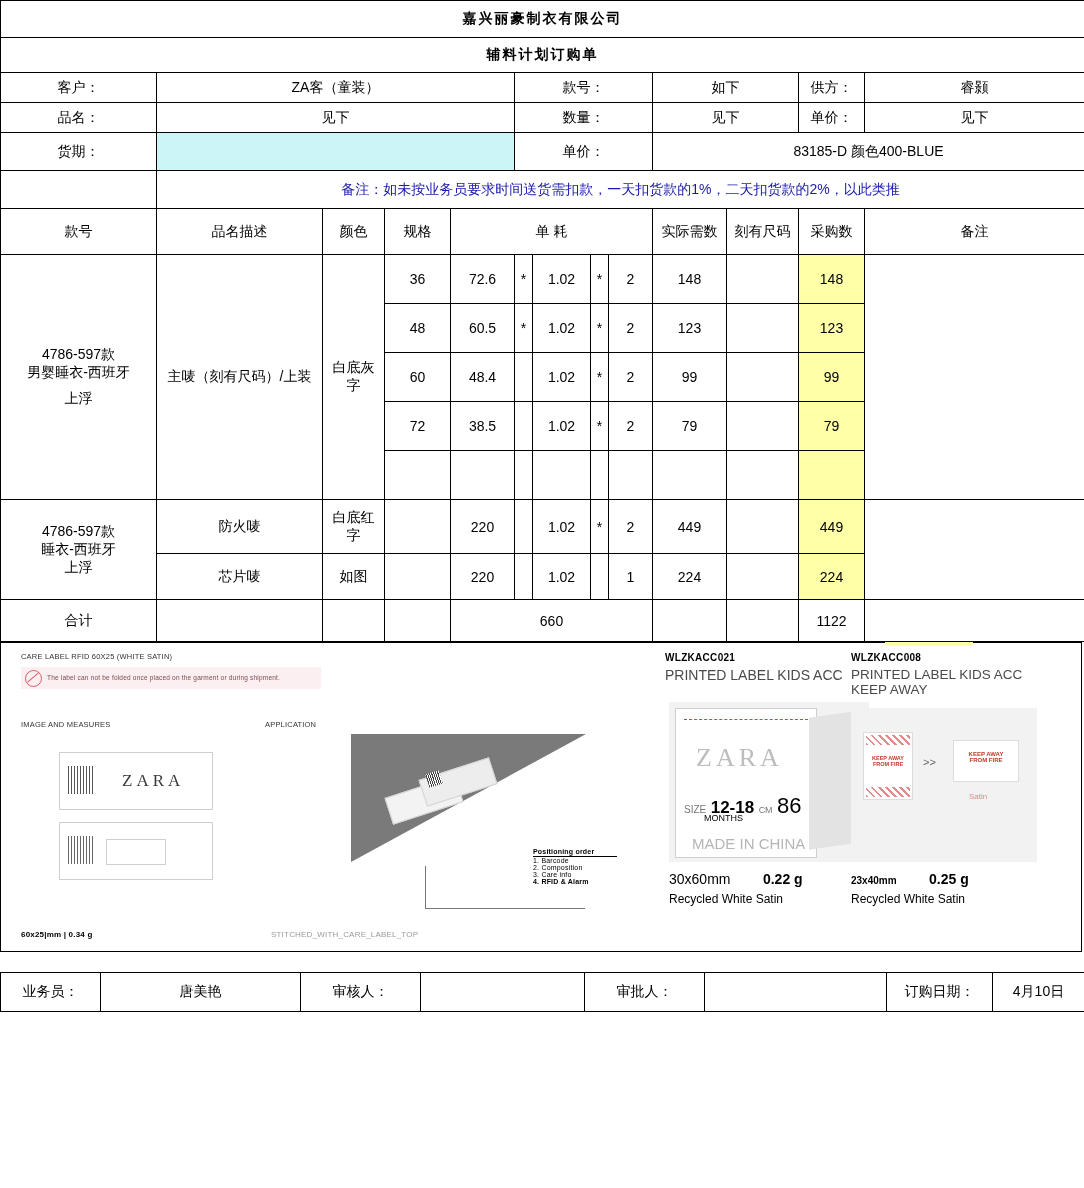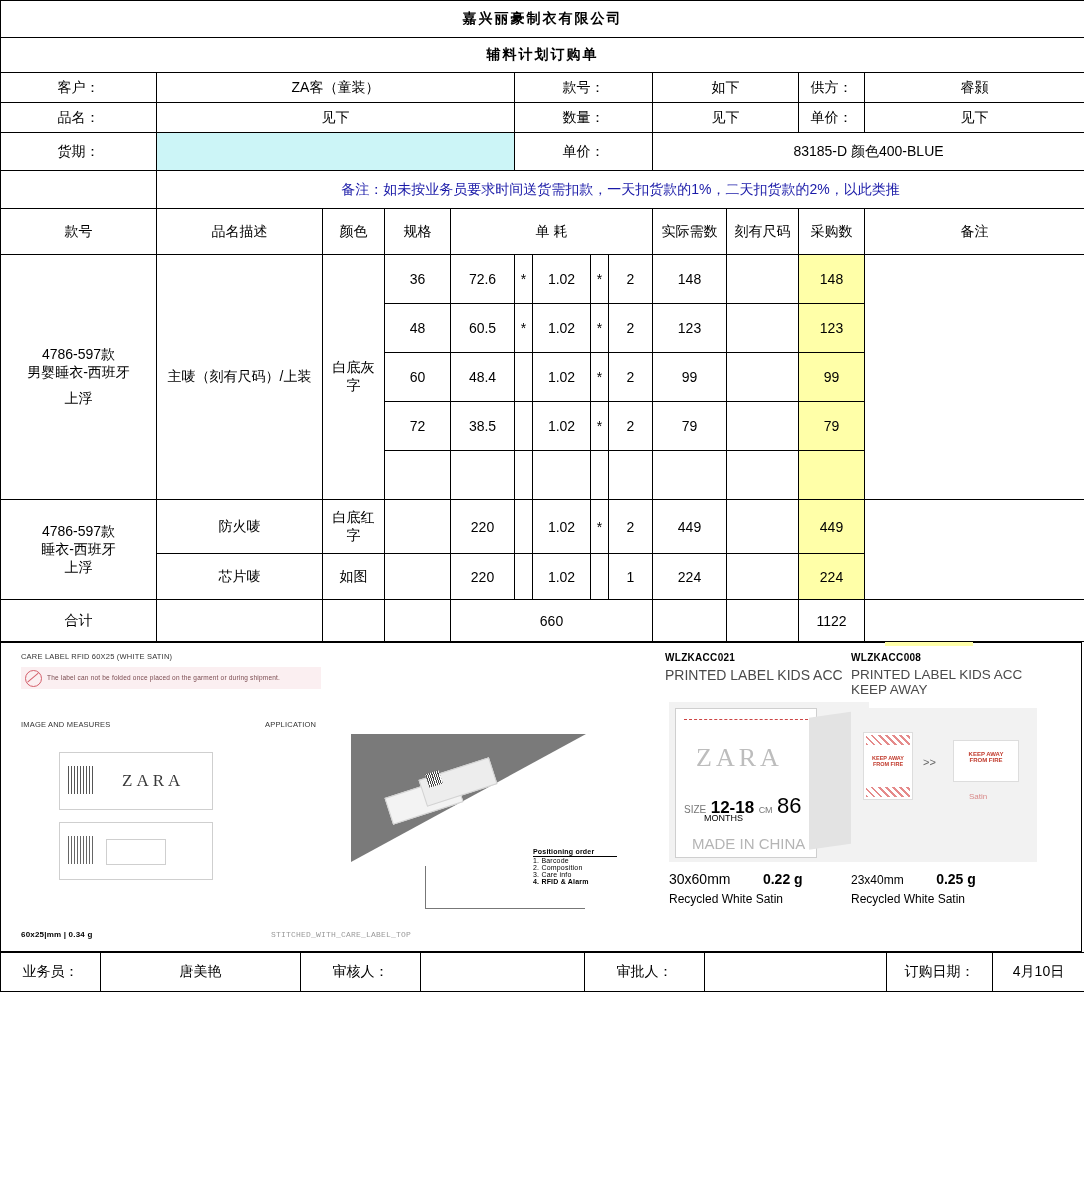--- a/index.html
+++ b/index.html
@@ -245,21 +245,21 @@
         <div class="lbl-tiny" style="font-weight:bold;font-size:7px;border-bottom:1px solid #000;padding-bottom:1px;">Positioning order</div>
         <div class="lbl-tiny" style="font-size:7px;">1. Barcode</div>
         <div class="lbl-tiny" style="font-size:7px;">2. Composition</div>
         <div class="lbl-tiny" style="font-size:7px;">3. Care info</div>
         <div class="lbl-tiny" style="font-size:7px;font-weight:bold;">4. RFID &amp; Alarm</div>
       </div>
       <div style="position:absolute;left:404px;top:214px;width:1px;height:42px;background:#777;"></div>
       <div style="position:absolute;left:404px;top:256px;width:160px;height:1px;background:#777;"></div>
 
       <div class="lbl-tiny" style="position:absolute;left:0;top:278px;font-weight:bold;font-size:8px;">60x25|mm | 0.34 g</div>
-      <div class="lbl-tiny" style="position:absolute;left:250px;top:278px;color:#9a9a9a;font-size:8px;font-family:Liberation Mono, monospace;">STITCHED_WITH_CARE_LABEL_TOP</div>
+      <div class="lbl-tiny" style="position:absolute;left:250px;top:278px;color:#9a9a9a;font-size:8px;">STITCHED_WITH_CARE_LABEL_TOP</div>
     </div>
 
     <div class="card" style="left:636px;top:10px;width:210px;height:280px;margin-left:28px;">
       <div class="lbl-code" style="font-size:10px;">WLZKACC021</div>
       <div style="margin-top:4px;font-size:14px;color:#4a4a4a;">PRINTED LABEL KIDS ACC</div>
 
       <div style="position:absolute;left:4px;top:50px;width:200px;height:160px;background:#f2f2f2;">
         <div style="position:absolute;left:6px;top:6px;width:140px;height:148px;background:#fff;border:1px solid #cfcfcf;">
           <div style="position:absolute;left:8px;top:10px;width:124px;height:0;border-top:1px dashed #cc4444;"></div>
           <div class="zara-text" style="position:absolute;left:20px;top:34px;font-size:26px;color:#bdbdbd;">ZARA</div>
@@ -300,29 +300,29 @@
         <div style="position:absolute;left:102px;top:32px;width:64px;height:40px;background:#fff;border:1px solid #ddd;">
           <div style="position:absolute;left:0;top:10px;width:64px;text-align:center;">
             <div style="font-size:6px;color:#c0392b;font-weight:bold;">KEEP AWAY</div>
             <div style="font-size:6px;color:#c0392b;font-weight:bold;">FROM FIRE</div>
           </div>
         </div>
         <div style="position:absolute;left:118px;top:84px;font-size:8px;color:#d98a8a;">Satin</div>
       </div>
 
       <div style="position:absolute;left:0;top:218px;width:200px;">
-        <span style="font-size:12px;font-weight:normal;">23x40mm</span>
+        <span style="font-size:10px;font-weight:bold;">23x40mm</span>
         <span style="font-size:14px;font-weight:bold;margin-left:28px;">0.25 g</span>
       </div>
       <div style="position:absolute;left:0;top:240px;font-size:12px;">Recycled White Satin</div>
     </div>
   </div>
 
 
-  <table class="main bottomtable" style="padding-left:28px;">
+  <table class="main bottomtable" style="margin-top:20px;padding-left:28px;">
     <colgroup>
       <col style="width:100px">
         <col style="width:200px">
         <col style="width:120px">
       <col style="width:164px">
         <col style="width:120px">
         <col style="width:182px">
       <col style="width:106px">
         <col style="width:92px">
     </colgroup>

